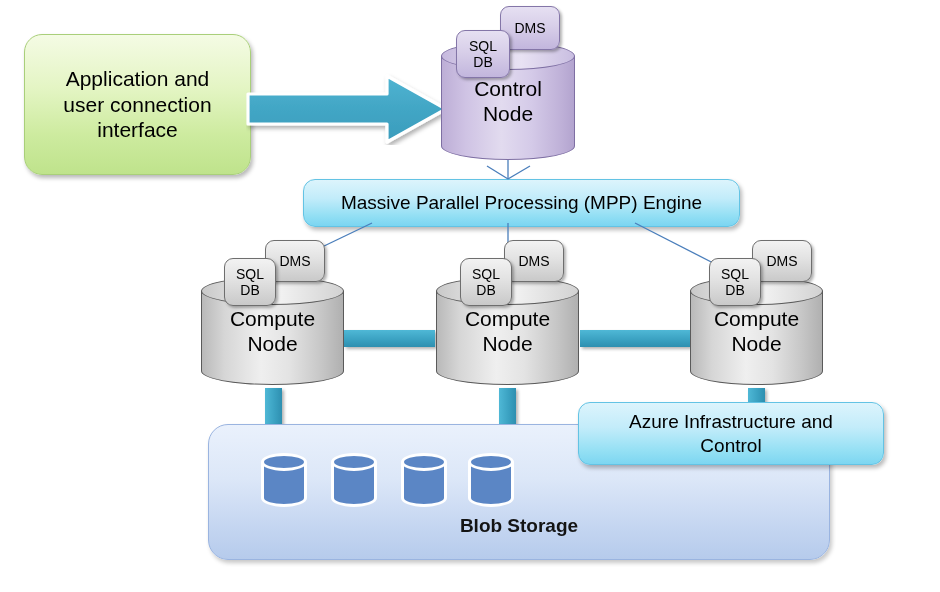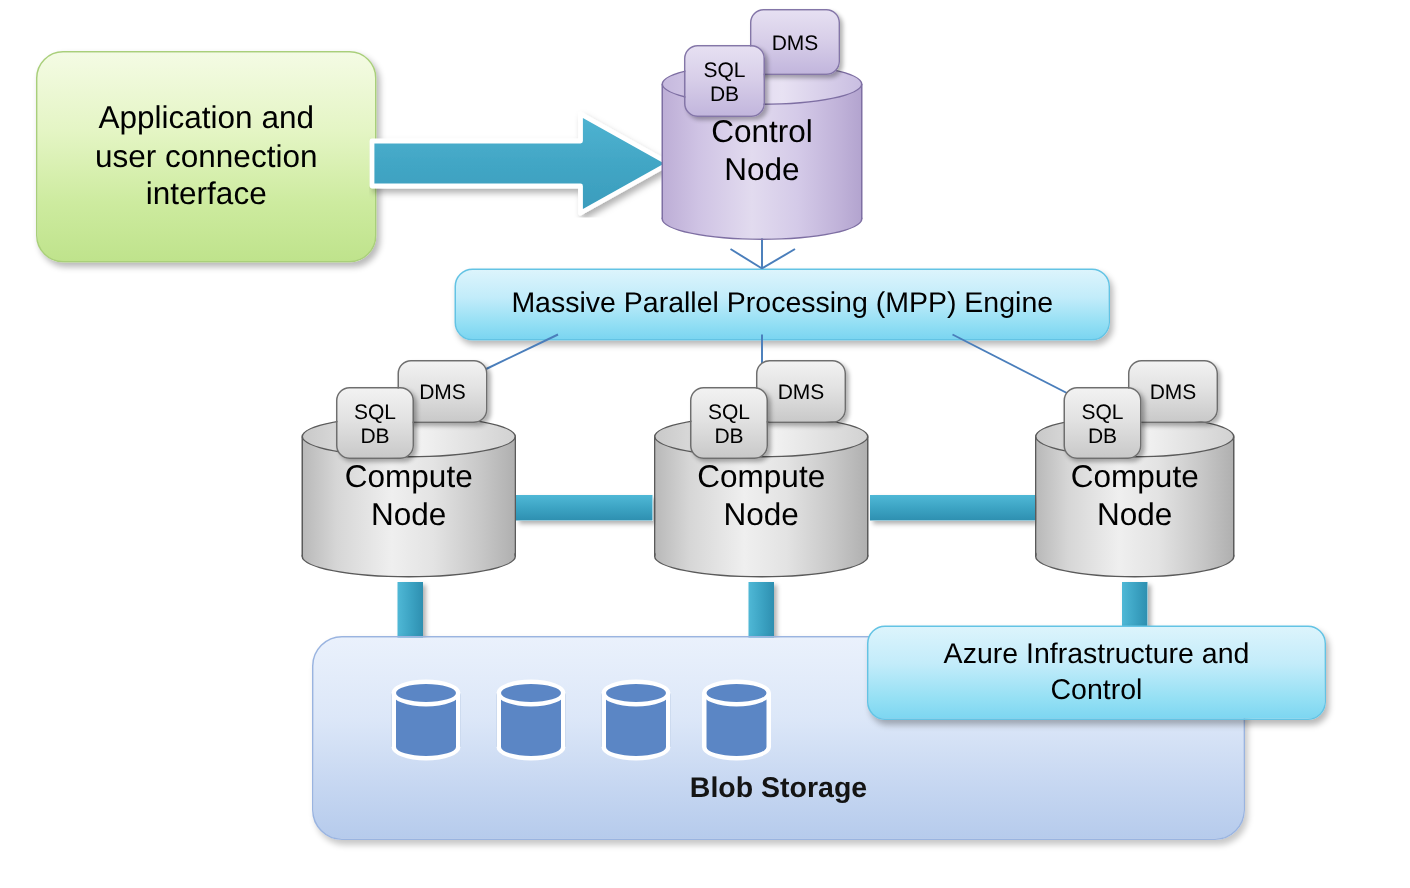--- a/index.html
+++ b/index.html
@@ -54,21 +54,21 @@
     background: linear-gradient(180deg, #dcf4fc 0%, #c2ecfa 40%, #93dff4 78%, #7bd5f1 100%);
     border: 1px solid #63c3e4;
     border-radius: 12px;
     font-size: 19px;
     white-space: nowrap;
   }
 
   
   #azure-box {
     left: 578px;
-    top: 417px;
+    top: 402px;
     width: 306px;
     height: 63px;
     background: linear-gradient(180deg, #dcf4fc 0%, #c3ecfa 40%, #95e0f4 78%, #7dd6f1 100%);
     border: 1px solid #63c3e4;
     border-radius: 12px;
     font-size: 19px;
     z-index: 30;
     padding: 0 16px;
   }
 

